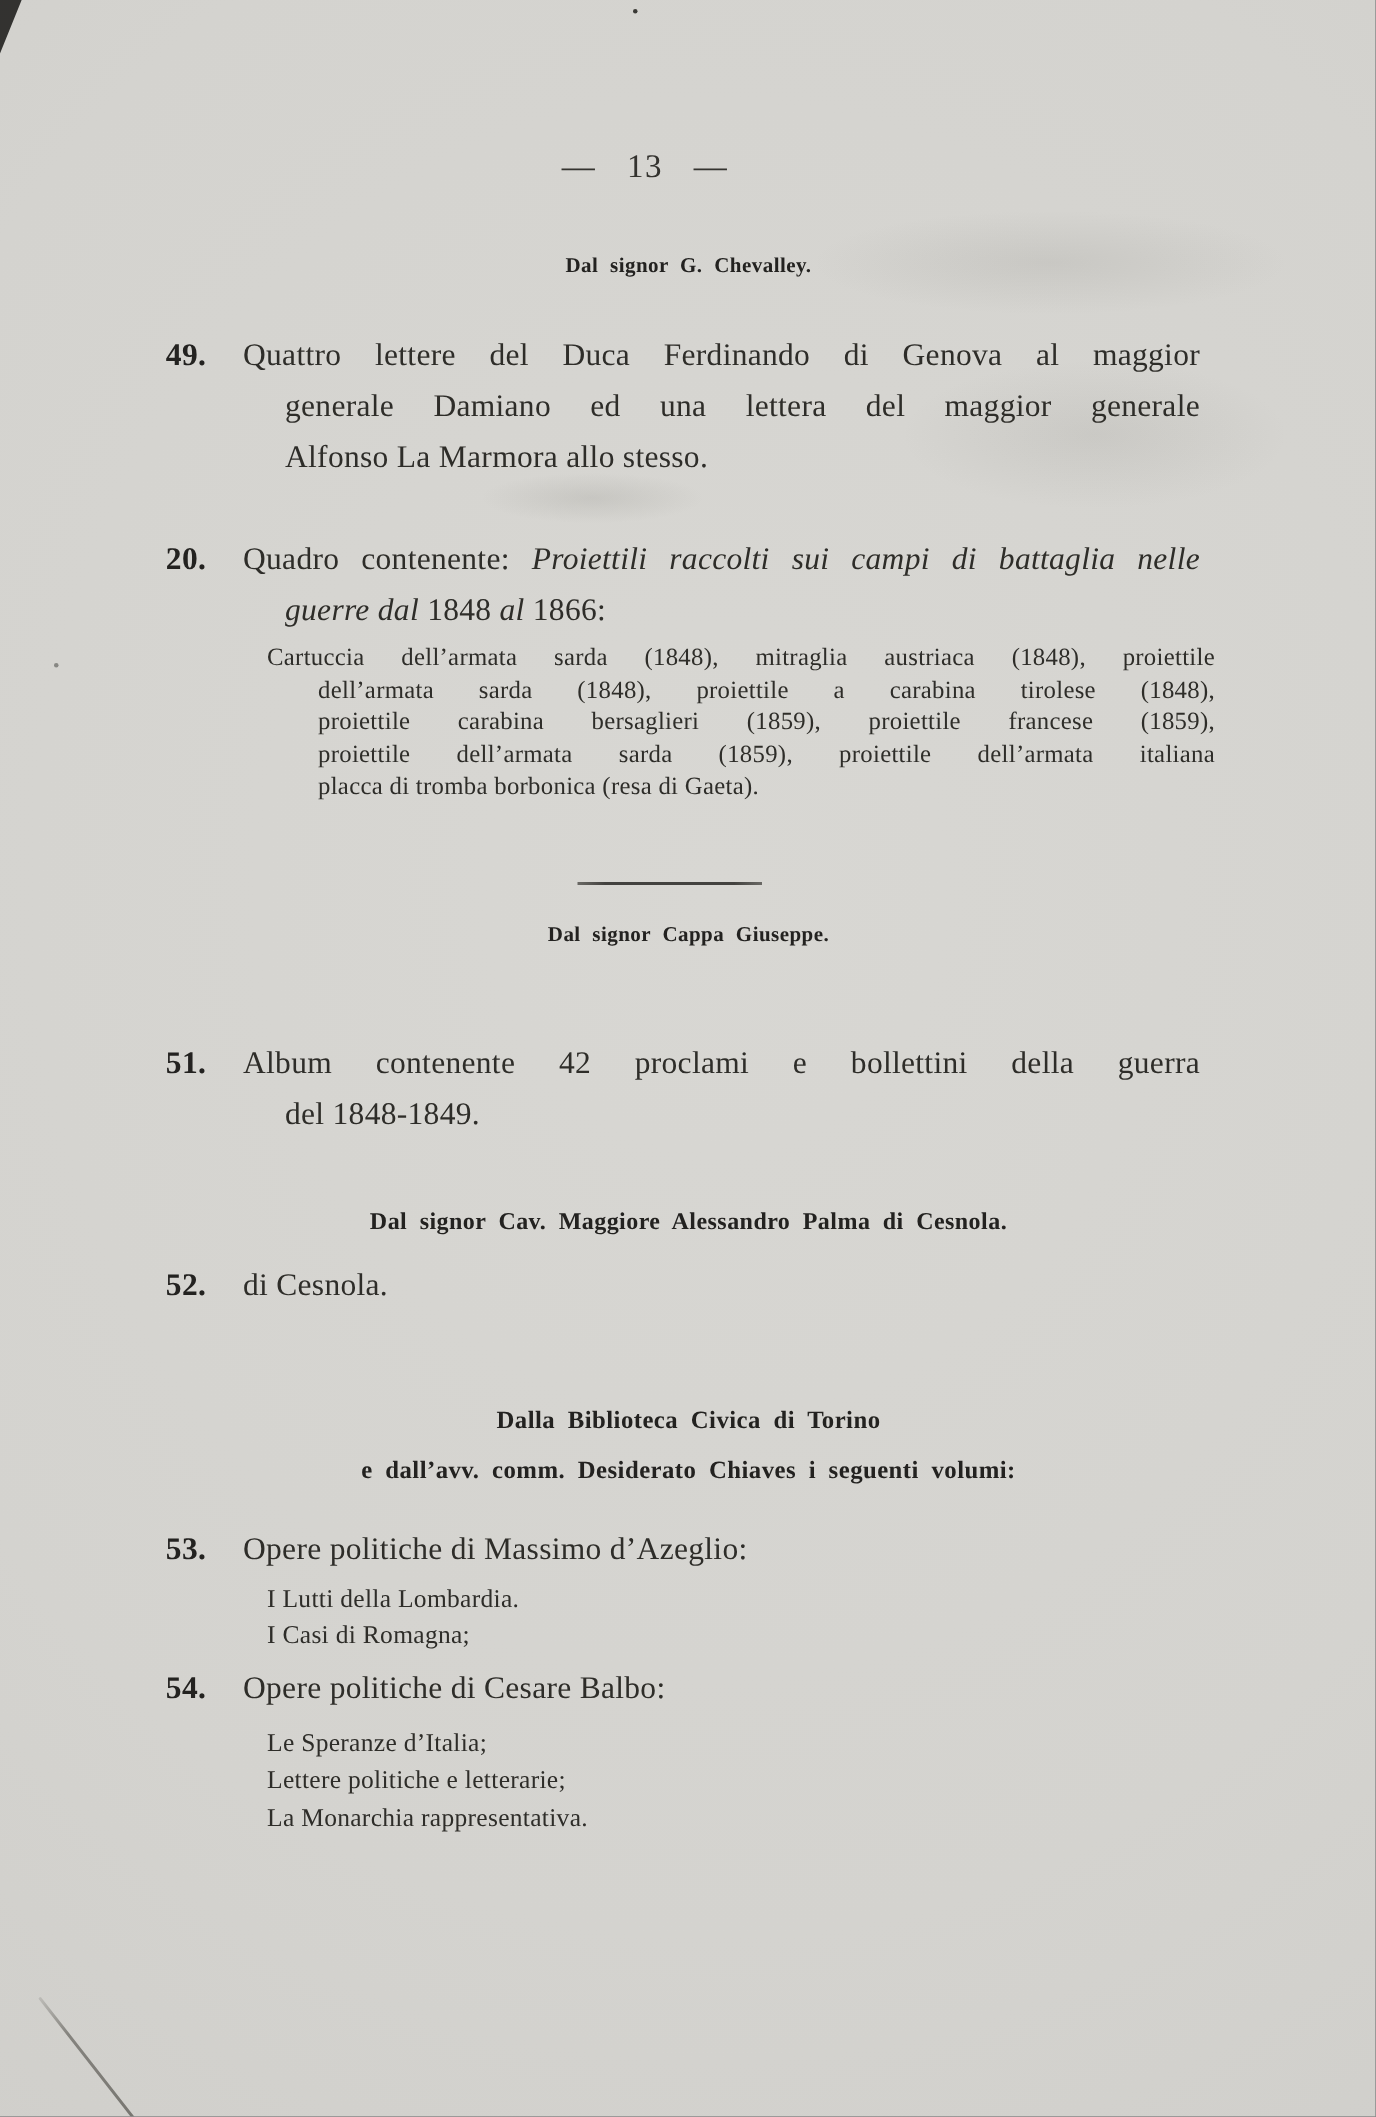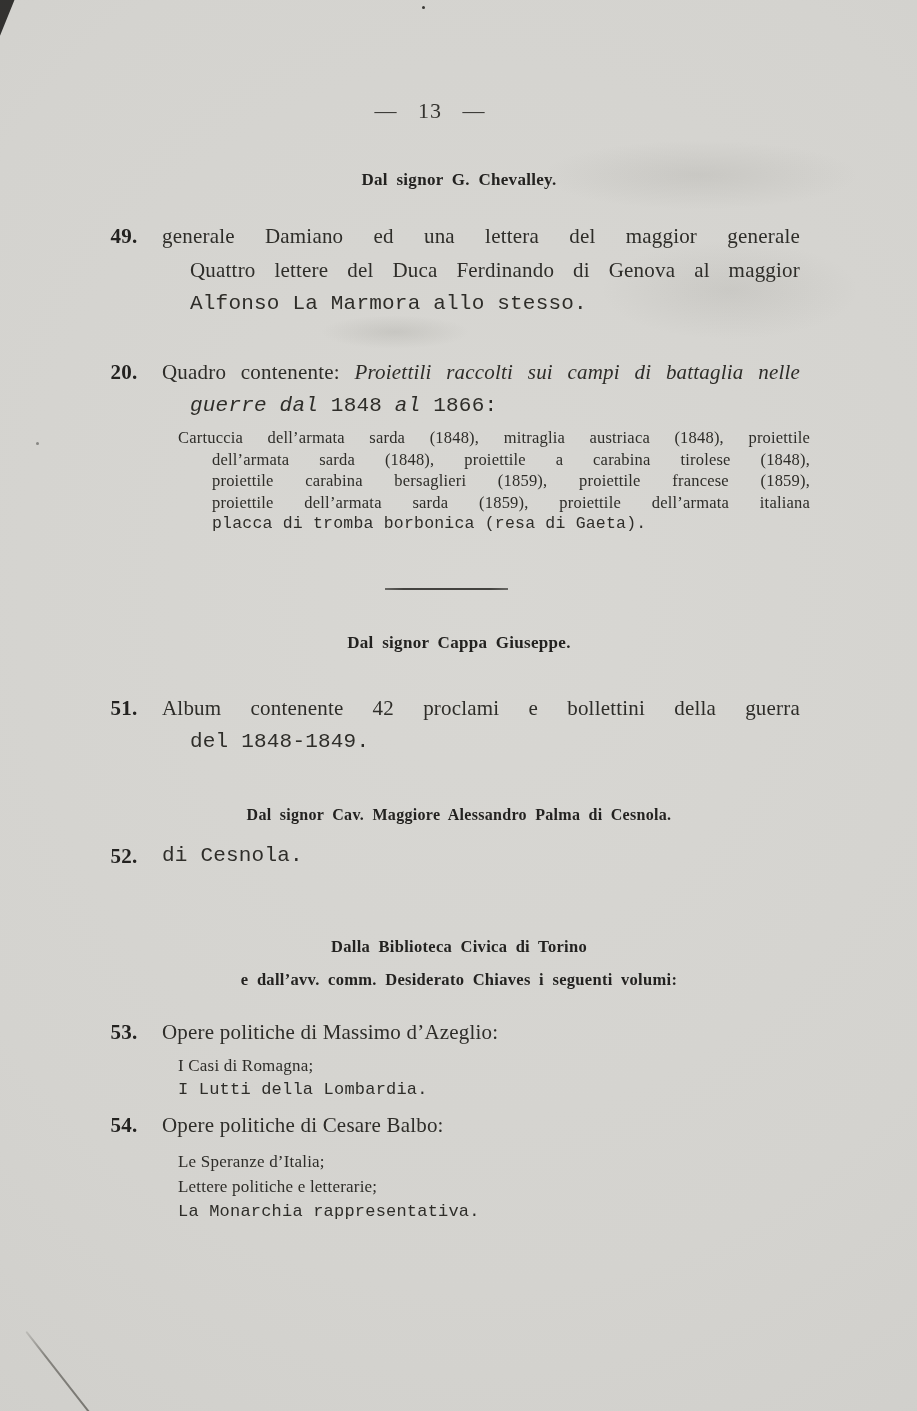--- a/index.html
+++ b/index.html
@@ -8,34 +8,34 @@
     width:917px;height:1411px;
     margin:0 auto;
     background:
       radial-gradient(ellipse 120% 90% at 52% 42%, #d8d7d3 0%, #d4d3cf 55%, #cdccc8 100%);
     overflow:hidden;
     font-family:"Liberation Serif","DejaVu Serif",serif;
     color:#2e2d29;
   }
   
   .tline{text-align:justify;text-align-last:justify;}
-  .tline.last{text-align-last:left;font-family:Liberation Mono, monospace;}
+  .tline.last{text-align-last:left;}
   .item .tline:not(:first-child){margin-left:28px;}
   .smallprint .tline:not(:first-child){margin-left:34px;}
   .sublist .tline{text-align:left;text-align-last:left;margin-left:0 !important;}
   .it{font-style:italic;}
 
   .page-number{
     position:absolute;top:98px;left:0;width:860px;
     text-align:center;font-size:22px;word-spacing:14px;letter-spacing:1px;
     color:#34332f;
   }
   .sec-heading{
     position:absolute;left:118px;width:682px;
-    text-align:center;font-weight:bold;font-size:17px;
+    text-align:center;font-weight:bold;font-size:14px;
     word-spacing:4px;letter-spacing:.3px;color:#232220;
   }
   .sec-heading .hline{margin-bottom:13px;}
   .item{
     position:absolute;left:162px;width:638px;
     font-size:21px;line-height:34px;letter-spacing:.2px;
   }
   .item .num{
     position:absolute;left:-62px;width:48px;text-align:center;
     font-weight:bold;color:#232220;
@@ -85,22 +85,22 @@
   <div class="speck" style="left:422px;top:6px;width:3px;height:3px;"></div>
   <div class="speck" style="left:36px;top:442px;width:3px;height:3px;opacity:.5;"></div>
 
   <div class="page-number">— 13 —</div>
 
   <div class="sec-heading" style="top:170px;">Dal signor G. Chevalley.</div>
 
   <div class="item" style="top:219px;">
     <span class="num">49.</span>
     <div>
+        <div class="tline">Quattro lettere del Duca Ferdinando di Genova al maggior</div>
         <div class="tline">generale Damiano ed una lettera del maggior generale</div>
-        <div class="tline">Quattro lettere del Duca Ferdinando di Genova al maggior</div>
         <div class="tline last">Alfonso La Marmora allo stesso.</div>
       </div>
   </div>
 
   <div class="item" style="top:355px;">
     <span class="num">20.</span>
     <div>
         <div class="tline"><span>Quadro contenente: </span><span class="it">Proiettili raccolti sui campi di battaglia nelle</span></div>
         <div class="tline last"><span class="it">guerre dal </span><span>1848</span><span class="it"> al </span><span>1866</span><span>:</span></div>
       </div>
@@ -109,21 +109,21 @@
   <div class="smallprint" style="top:427px;">
       <div class="tline">Cartuccia dell’armata sarda (1848), mitraglia austriaca (1848), proiettile</div>
       <div class="tline">dell’armata sarda (1848), proiettile a carabina tirolese (1848),</div>
       <div class="tline">proiettile carabina bersaglieri (1859), proiettile francese (1859),</div>
       <div class="tline">proiettile dell’armata sarda (1859), proiettile dell’armata italiana</div>
       <div class="tline last">placca di tromba borbonica (resa di Gaeta).</div>
     </div>
 
   <div class="divider"></div>
 
-  <div class="sec-heading" style="top:633px;">Dal signor Cappa Giuseppe.</div>
+  <div class="sec-heading" style="top:616px;">Dal signor Cappa Giuseppe.</div>
 
   <div class="item" style="top:691px;">
     <span class="num">51.</span>
     <div>
         <div class="tline">Album contenente 42 proclami e bollettini della guerra</div>
         <div class="tline last">del 1848-1849.</div>
       </div>
   </div>
 
   <div class="sec-heading" style="top:806px;font-size:16px;">Dal signor Cav. Maggiore Alessandro Palma di Cesnola.</div>
@@ -137,22 +137,22 @@
 
   <div class="sec-heading" style="top:930px;font-size:16.5px;line-height:33px;">
     <div class="hline" style="margin-bottom:0;">Dalla Biblioteca Civica di Torino</div>
     <div>e dall’avv. comm. Desiderato Chiaves i seguenti volumi:</div>
   </div>
 
   <div class="item" style="top:1015px;">
     <span class="num">53.</span>
     <div style="text-align:left;">Opere politiche di Massimo d’Azeglio:</div>
     <div class="sublist">
+        <div class="tline last">I Lutti della Lombardia.</div>
         <div class="tline">I Casi di Romagna;</div>
-        <div class="tline last">I Lutti della Lombardia.</div>
       </div>
   </div>
 
   <div class="item" style="top:1108px;">
     <span class="num">54.</span>
     <div style="text-align:left;">Opere politiche di Cesare Balbo:</div>
     <div class="sublist sublist-54">
         <div class="tline">Le Speranze d’Italia;</div>
         <div class="tline">Lettere politiche e letterarie;</div>
         <div class="tline last">La Monarchia rappresentativa.</div>

